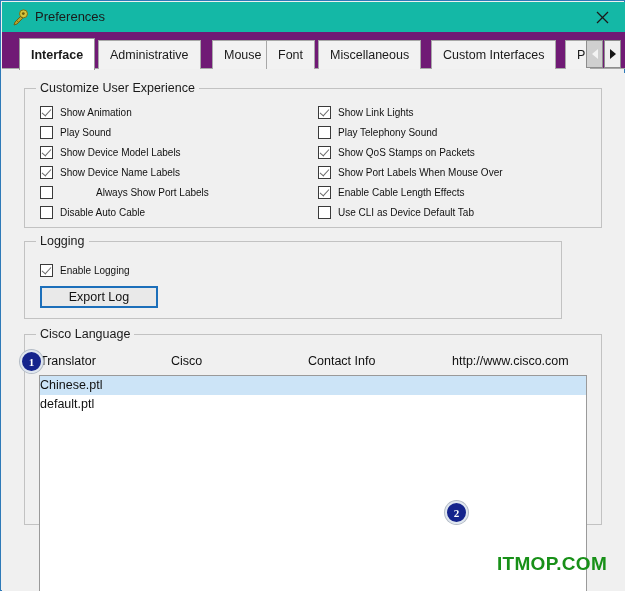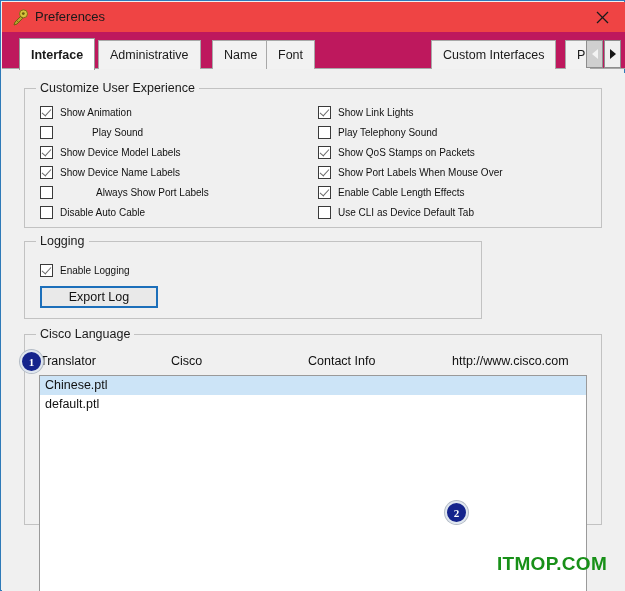--- a/index.html
+++ b/index.html
@@ -26,21 +26,21 @@
     border: 1px solid #2e7ab8;
     background: #f0f0f0;
   }
 
   
   #titlebar {
     position: absolute;
     left: 1px; top: 1px;
     width: 623px;
     height: 45px;
-    background: #ef4444;
+    background: #14b8a6;
     box-sizing: border-box;
   }
   #title-icon {
     position: absolute;
     left: 10px; top: 7px;
     width: 17px; height: 17px;
   }
   #title-text {
     position: absolute;
     left: 33px; top: 7px;
@@ -58,21 +58,21 @@
     cursor: pointer;
   }
   #close-btn svg { display: block; }
 
   
   #tabstrip {
     position: absolute;
     left: 1px; top: 31px;
     width: 623px;
     height: 37px;
-    background: #be185d;
+    background: #701a75;
     border-bottom: 1px solid #a8a8a8;
     box-sizing: border-box;
   }
   .tab {
     position: absolute;
     top: 8px;
     height: 29px;
     box-sizing: border-box;
     background: #f2f2f2;
     border: 1px solid #a8a8a8;
@@ -154,21 +154,21 @@
     top: -8px;
     left: 11px;
     background: #f0f0f0;
     padding: 0 4px;
     font-size: 12.5px;
     color: #1a1a1a;
     white-space: nowrap;
   }
 
   #gb-customize { left: 22px; top: 15px; width: 578px; height: 140px; }
-  #gb-logging   { left: 22px; top: 168px; width: 458px; height: 78px; }
+  #gb-logging   { left: 22px; top: 168px; width: 538px; height: 78px; }
   #gb-language  { left: 22px; top: 261px; width: 578px; height: 191px; }
 
   
   .cbrow {
     position: absolute;
     display: flex;
     align-items: center;
     cursor: pointer;
     white-space: nowrap;
   }
@@ -234,21 +234,20 @@
     height: 218px;
     box-sizing: border-box;
     background: #ffffff;
     border: 1px solid #9a9a9a;
     overflow: hidden;
     cursor: default;
   }
   .list-item {
     height: 19px;
     line-height: 19px;
-    padding-left: 5px;
     font-size: 12.5px;
     color: #111111;
     white-space: nowrap;
     cursor: pointer;
   }
   .list-item.selected {
     background: #cce4f7;
   }
 
   
@@ -304,22 +303,23 @@
       <svg width="13" height="13" viewBox="0 0 13 13">
         <line x1="1" y1="1" x2="12" y2="12" stroke="#1a1a1a" stroke-width="1.2"></line>
         <line x1="12" y1="1" x2="1" y2="12" stroke="#1a1a1a" stroke-width="1.2"></line>
       </svg>
     </div>
   </div>
 
   <div id="tabstrip">
     <div class="tab active" style="left:17px;">Interface</div>
     <div class="tab" style="left:96px;">Administrative</div>
-    <div class="tab" style="left:210px;">Name</div>
+    <div class="tab" style="left:210px;">Mouse</div>
     <div class="tab" style="left:264px;">Font</div>
+    <div class="tab" style="left:316px;">Miscellaneous</div>
     <div class="tab" style="left:429px;">Custom Interfaces</div>
     <div class="tab clipped" style="left:563px; width:26px;">P</div>
 
     <div id="tab-scroll-left" class="tab-scroll">
       <span class="arrow-left"></span>
     </div>
     <div id="tab-scroll-right" class="tab-scroll">
       <span class="arrow-right"></span>
     </div>
   </div>
@@ -327,21 +327,21 @@
   <div id="panel">
 
     <div class="groupbox" id="gb-customize">
       <span class="group-title">Customize User Experience</span>
     </div>
 
     <div class="cbrow" style="left:38px; top:33px;">
       <span class="cbox checked"></span>
       <span class="cblabel">Show Animation</span>
     </div>
-    <div class="cbrow" style="left:38px; top:53px;gap:32px;">
+    <div class="cbrow" style="left:38px; top:53px;">
       <span class="cbox"></span>
       <span class="cblabel">Play Sound</span>
     </div>
     <div class="cbrow" style="left:38px; top:73px;justify-content:space-between;">
       <span class="cbox checked"></span>
       <span class="cblabel">Show Device Model Labels</span>
     </div>
     <div class="cbrow" style="left:38px; top:93px;">
       <span class="cbox checked"></span>
       <span class="cblabel">Show Device Name Labels</span>

